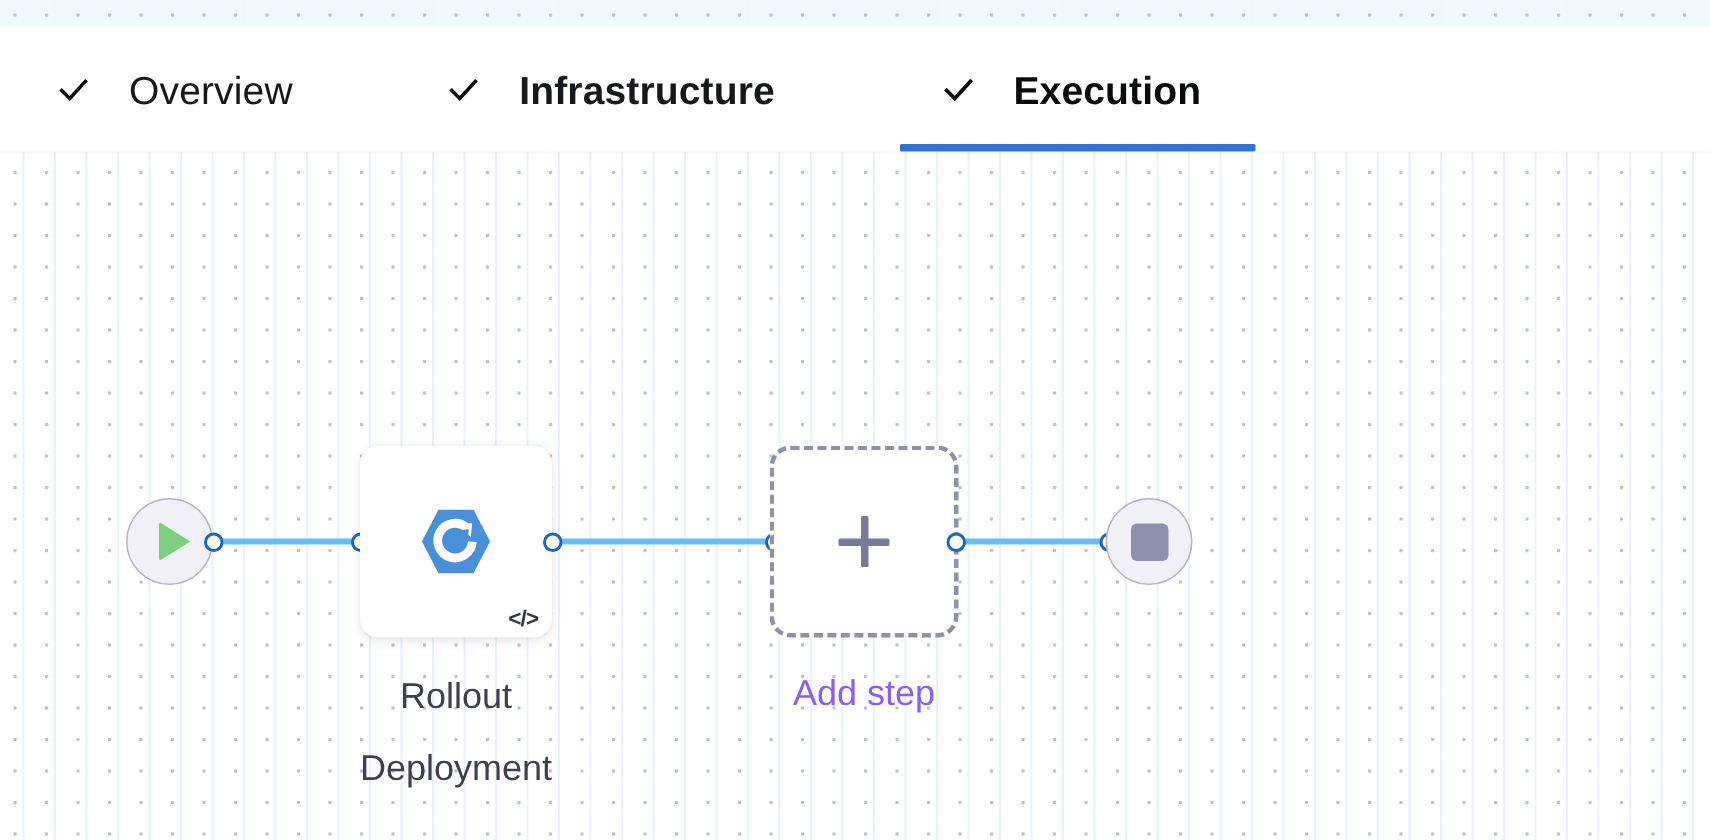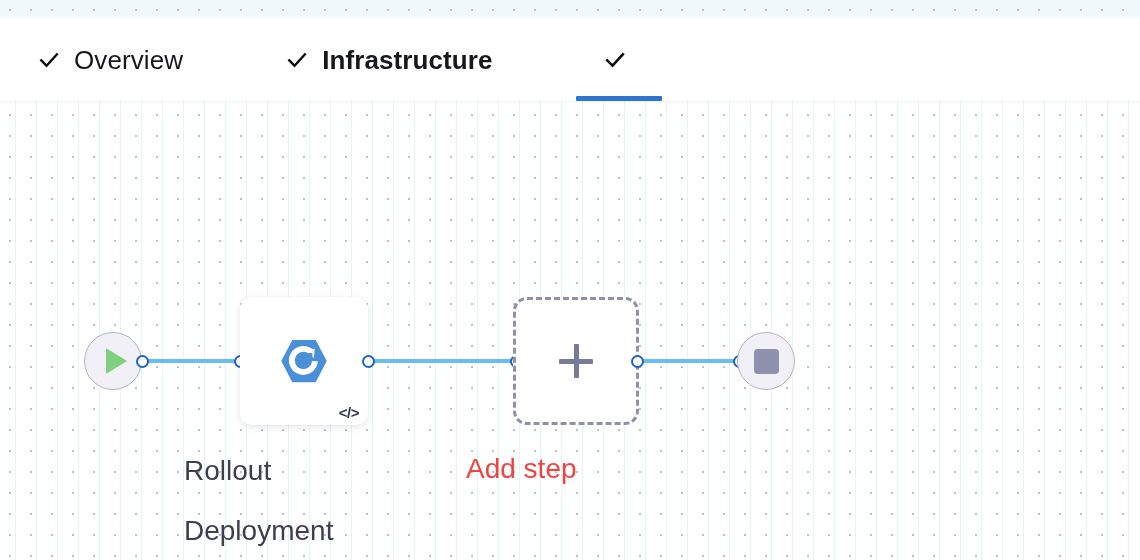--- a/index.html
+++ b/index.html
@@ -66,21 +66,21 @@
     top: 0;
     height: 83px;
     display: flex;
     align-items: center;
   }
   .tab {
     position: relative;
     height: 83px;
     display: flex;
     align-items: center;
-    gap: 14px;
+    gap: 26px;
     padding: 0 0 0 0;
     box-sizing: border-box;
     cursor: pointer;
     user-select: none;
   }
   .tab .check {
     display: inline-flex;
     width: 22px;
     height: 22px;
     align-items: center;
@@ -224,27 +224,28 @@
     border-radius: 50%;
     background: #ffffff;
     border: 2.2px solid #1f63c0;
     box-sizing: border-box;
     cursor: pointer;
   }
 
   
   .caption {
     position: absolute;
-    font-size: 28px;
-    line-height: 60px;
+    text-align: center;
+    font-size: 24px;
+    line-height: 48px;
     color: #3d3f4f;
     white-space: pre-line;
     user-select: none;
   }
-  .caption.muted { color: #ef4444; }
+  .caption.muted { color: #8b5cf6; }
 </style>
 </head>
 <body>
 
 <div id="app">
 
   <div class="canvas-bg"></div>
   <div class="top-strip"></div>
 
   <div class="tabbar">
@@ -268,20 +269,21 @@
         </span>
         <span class="tab-label">Infrastructure</span>
       </div>
 
       <div class="tab tab-execution is-active">
         <span class="check">
           <svg viewBox="0 0 24 24" width="22" height="22" aria-hidden="true">
             <path d="M3.5 12.4 L9.3 18.2 L20.6 5.8" fill="none" stroke="currentColor" stroke-width="2.8" stroke-linecap="square" stroke-linejoin="miter"></path>
           </svg>
         </span>
+        <span class="tab-label">Execution</span>
         <span class="tab-underline"></span>
       </div>
 
     </div>
   </div>
 
   <div class="pipeline">
 
     <div class="node terminal" style="left:84px; top:231px;">
       <span class="play-glyph"></span>

